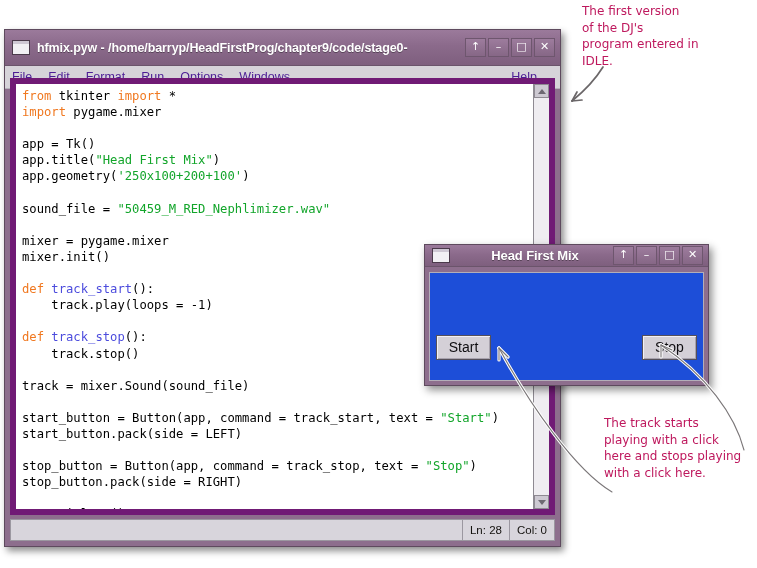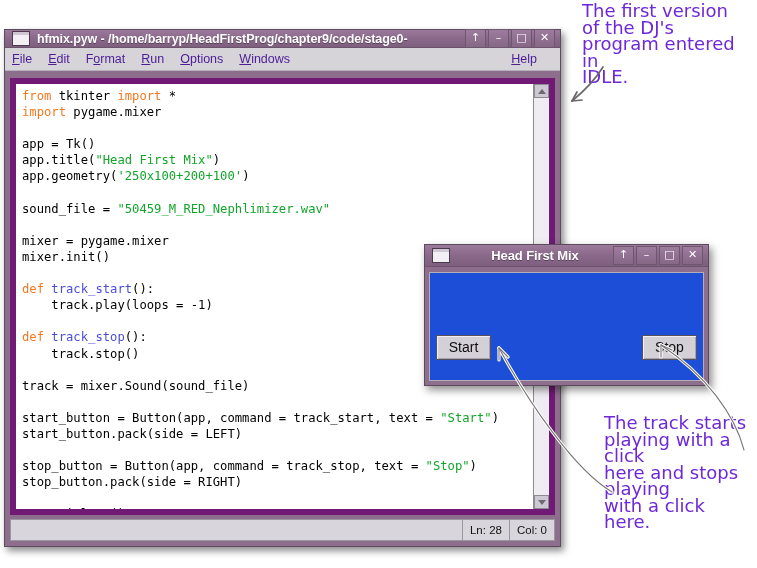--- a/index.html
+++ b/index.html
@@ -21,21 +21,21 @@
     left: 4px;
     top: 29px;
     width: 557px;
     height: 518px;
     background: #8d6e8d;
     border: 1px solid #5e4a5e;
     box-sizing: border-box;
     box-shadow: 3px 4px 7px rgba(0,0,0,0.45);
   }
   .titlebar {
-    height: 18px;
+    height: 36px;
     background: linear-gradient(to bottom, #9b7a9b 0%, #8b6a8b 45%, #7e5f7e 100%);
     display: flex;
     align-items: center;
     padding: 0 3px;
     box-sizing: border-box;
     border-bottom: 1px solid #6b546b;
   }
   .win-icon {
     width: 16px; height: 13px;
     background: #f2f0f4;
@@ -209,22 +209,22 @@
     box-sizing: border-box;
     font-family: "Liberation Sans", sans-serif;
   }
   #start-button { left: 6px; }
   #stop-button  { right: 6px; }
 
   
   .annotation {
     position: absolute;
     font-family: "DejaVu Sans", sans-serif;
-    color: #6d28d9;
-    font-size: 18px;
+    color: #be185d;
+    font-size: 12px;
     line-height: 16.5px;
     white-space: pre-line;
   }
   #note-top { left: 582px; top: 3px; width: 172px; }
   #note-bottom {
     left: 604px; top: 415px; width: 152px;
     text-align: left;
   }
   svg.overlay {
     position: absolute;

